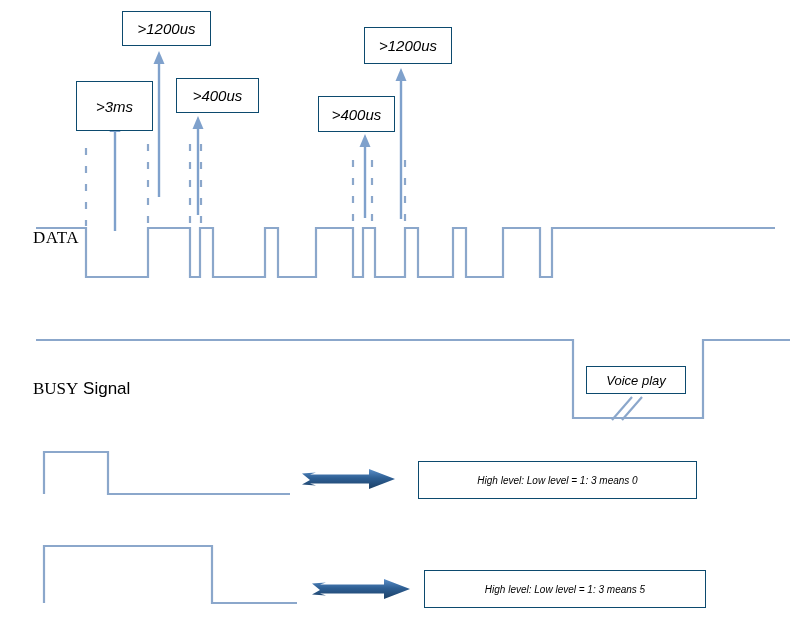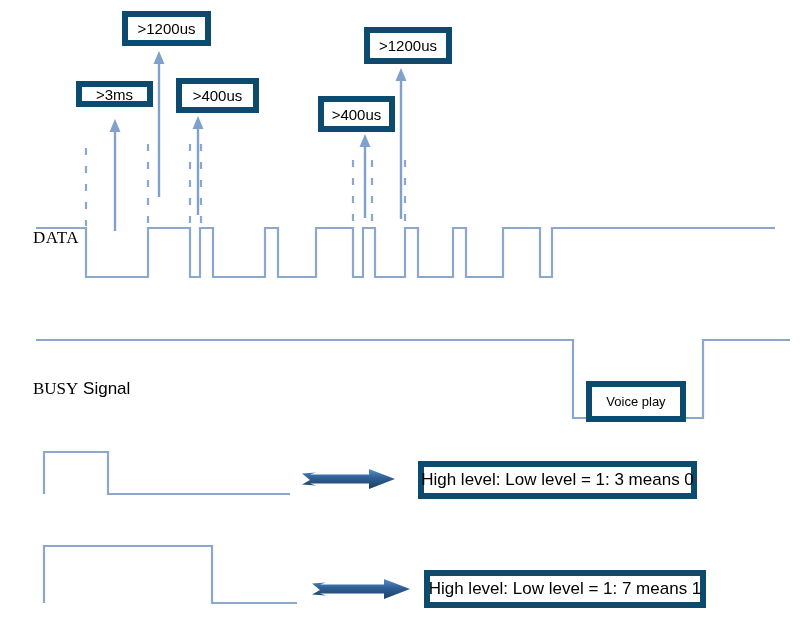--- a/index.html
+++ b/index.html
@@ -16,38 +16,39 @@
   }
   #canvas {
     position: absolute;
     left: 0;
     top: 0;
     width: 806px;
     height: 625px;
   }
   .lbl-box {
     position: absolute;
-    border: 6px solid #0c4a6e;
+    border: 1px solid #0c4a6e;
     background: #ffffff;
     box-sizing: border-box;
     display: flex;
     align-items: center;
     justify-content: center;
     font-family: "Liberation Sans", sans-serif;
     color: #000000;
     white-space: nowrap;
+    font-style: italic;
   }
   .timing-box {
     font-size: 15px;
   }
   .voice-box {
     font-size: 13px;
   }
   .legend-box {
-    font-size: 17px;
+    font-size: 10px;
   }
   .sig-label {
     position: absolute;
     color: #000000;
     white-space: nowrap;
   }
   #data-label {
     font-family: "Liberation Serif", serif;
     font-size: 17px;
     letter-spacing: 0.5px;
@@ -122,22 +123,22 @@
   <g id="block-arrows">
       <polygon points="310,474.5 369,474.5 369,469 395,479 369,489 369,483.5 310,483.5 316,485.5 302,484.5 310,480 302,473.5 316,472.5" fill="url(#blockArrowGrad)"></polygon>
       <polygon points="320,584.5 384,584.5 384,579 410,589 384,599 384,593.5 320,593.5 326,595.5 312,594.5 320,590 312,583.5 326,582.5" fill="url(#blockArrowGrad)"></polygon>
     </g>
 </svg>
 
 <div class="sig-label" id="data-label" style="left:33px; top:228px;">DATA</div>
 
 <div class="sig-label" id="busy-label" style="left:33px; top:379px;"><span class="busy-word">BUSY</span><span>&nbsp;</span><span class="signal-word">Signal</span></div>
 
-<div class="lbl-box timing-box" id="box-t0" style="left: 76px; top: 81px; width: 77px; height: 26px; text-align: center;">&gt;3ms</div>
+<div class="lbl-box timing-box" id="box-t0" style="left: 76px; top: 81px; width: 77px; height: 50px; text-align: center;">&gt;3ms</div>
 <div class="lbl-box timing-box" id="box-t1" style="left: 122px; top: 11px; width: 89px; height: 35px;">&gt;1200us</div>
 <div class="lbl-box timing-box" id="box-t2" style="left: 176px; top: 78px; width: 83px; height: 35px;">&gt;400us</div>
 <div class="lbl-box timing-box" id="box-t3" style="left: 318px; top: 96px; width: 77px; height: 36px;">&gt;400us</div>
 <div class="lbl-box timing-box" id="box-t4" style="left: 364px; top: 27px; width: 88px; height: 37px;">&gt;1200us</div>
 
-<div class="lbl-box voice-box" id="box-voice" style="left: 586px; top: 381px; width: 100px; height: 41px;">Voice play</div>
+<div class="lbl-box voice-box" id="box-voice" style="left: 586px; top: 366px; width: 100px; height: 28px;">Voice play</div>
 
 <div class="lbl-box legend-box" id="box-l0" style="left: 418px; top: 461px; width: 279px; height: 38px;">High level: Low level = 1: 3 means 0</div>
-<div class="lbl-box legend-box" id="box-l1" style="left: 424px; top: 570px; width: 282px; height: 38px;">High level: Low level = 1: 7 means 1</div>
+<div class="lbl-box legend-box" id="box-l1" style="left: 424px; top: 570px; width: 282px; height: 38px;">High level: Low level = 1: 3 means 5</div>
 
 </body></html>

